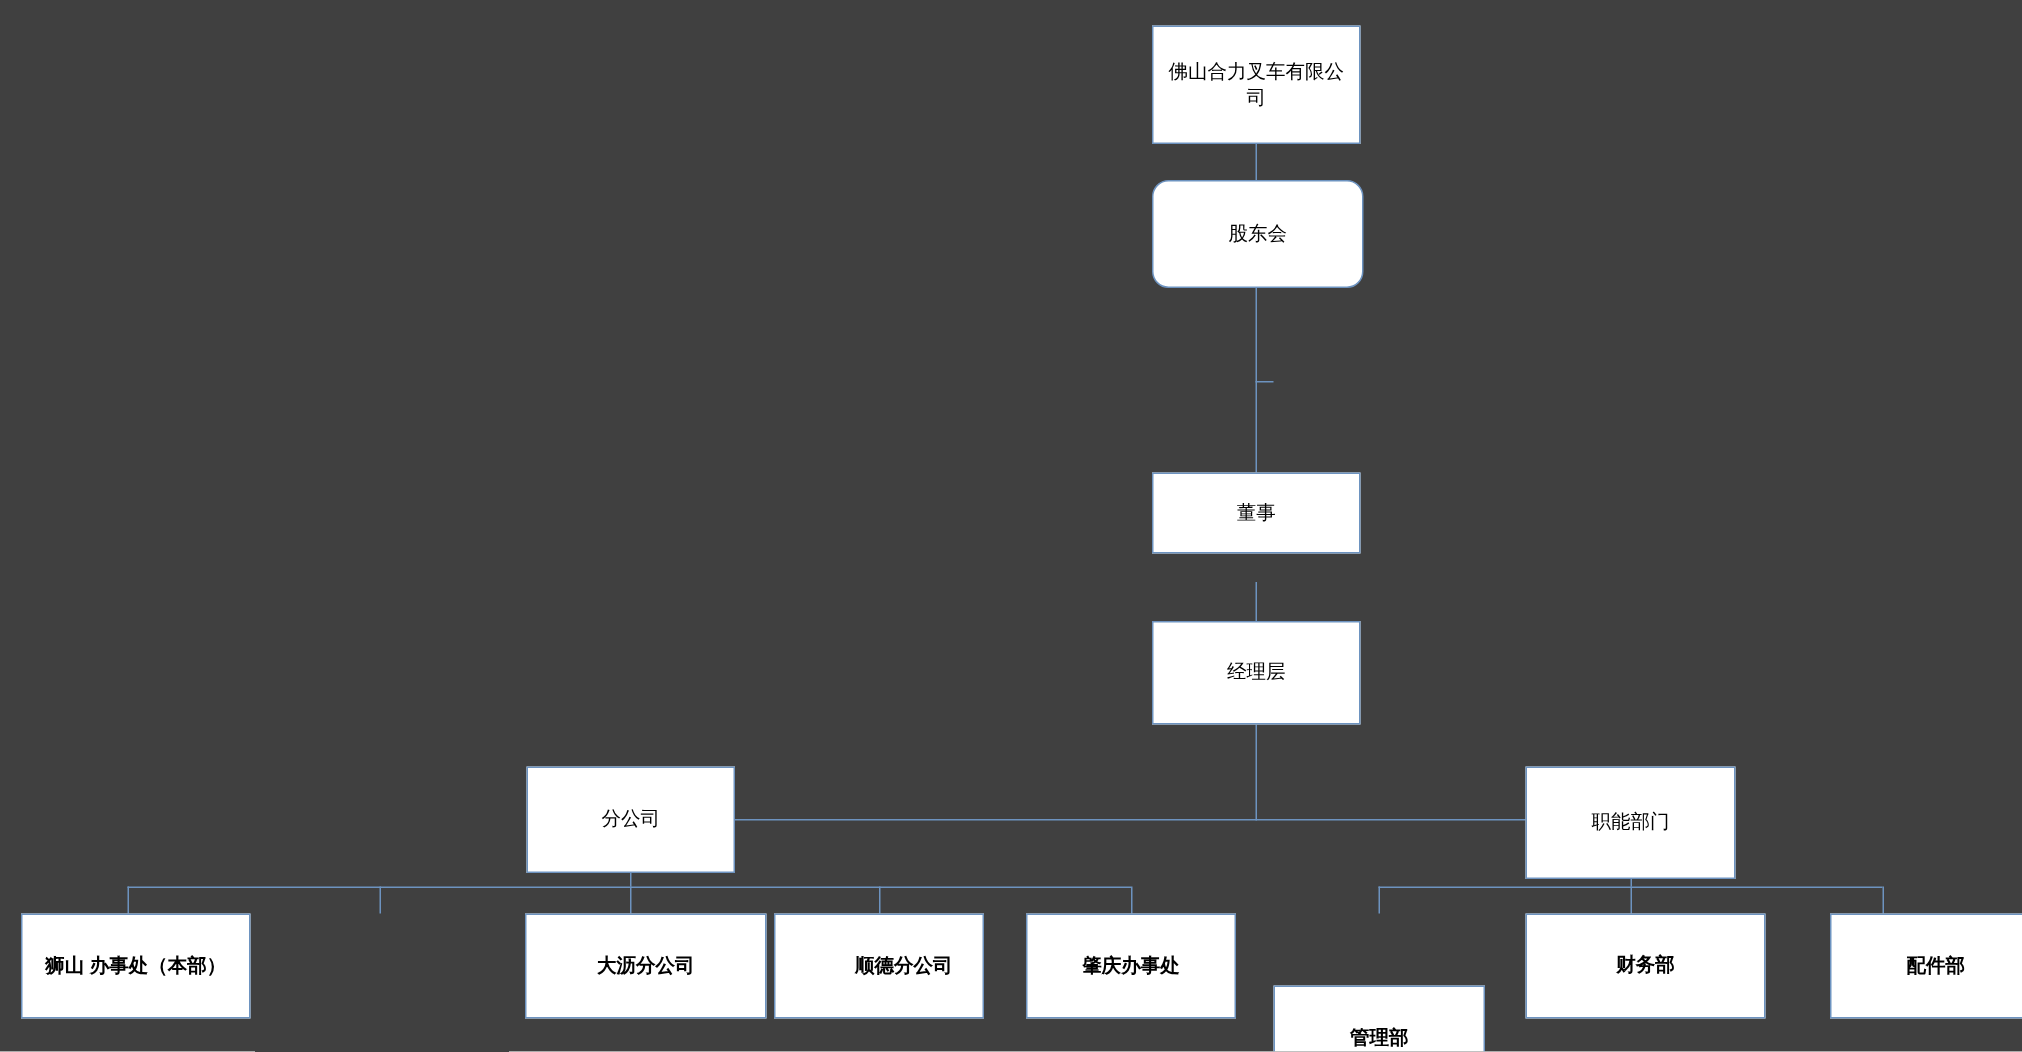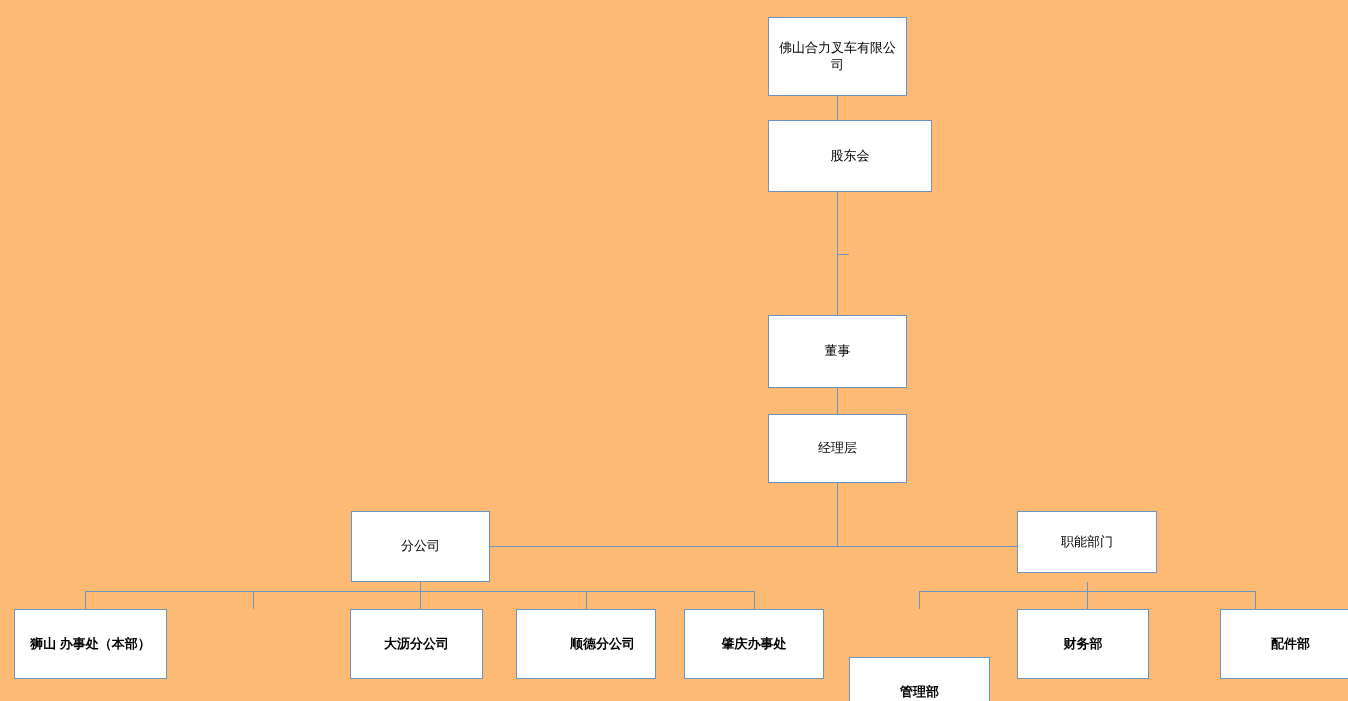--- a/index.html
+++ b/index.html
@@ -35,45 +35,45 @@
   .conn {
     position: absolute;
     background: #6d93c0;
   }
   .conn.h { height: 1px; }
   .conn.v { width: 1px; }
 </style>
 </head>
 <body>
 
-<div id="chart-root" style="background: #fdba74;">
+<div id="chart-root" style="background: #404040;">
     <div class="conn v" style="left: 837px; top: 96px; height: 24px; background: rgb(109, 147, 192);"></div>
     <div class="conn v" style="left: 837px; top: 192px; height: 123px; background: rgb(109, 147, 192);"></div>
     <div class="conn h" style="left: 837px; top: 254px; width: 12px; background: rgb(109, 147, 192);"></div>
     <div class="conn v" style="left: 837px; top: 388px; height: 26px; background: rgb(109, 147, 192);"></div>
     <div class="conn v" style="left: 837px; top: 483px; height: 64px; background: rgb(109, 147, 192);"></div>
     <div class="conn h" style="left: 490px; top: 546px; width: 527px; background: rgb(109, 147, 192);"></div>
     <div class="conn v" style="left: 420px; top: 582px; height: 9px; background: rgb(109, 147, 192);"></div>
     <div class="conn h" style="left: 85px; top: 591px; width: 669px; background: rgb(109, 147, 192);"></div>
     <div class="conn v" style="left: 85px; top: 591px; height: 18px; background: rgb(109, 147, 192);"></div>
     <div class="conn v" style="left: 253px; top: 591px; height: 18px; background: rgb(109, 147, 192);"></div>
     <div class="conn v" style="left: 420px; top: 591px; height: 18px; background: rgb(109, 147, 192);"></div>
     <div class="conn v" style="left: 586px; top: 591px; height: 18px; background: rgb(109, 147, 192);"></div>
     <div class="conn v" style="left: 754px; top: 591px; height: 18px; background: rgb(109, 147, 192);"></div>
     <div class="conn v" style="left: 1087px; top: 582px; height: 9px; background: rgb(109, 147, 192);"></div>
     <div class="conn h" style="left: 919px; top: 591px; width: 336px; background: rgb(109, 147, 192);"></div>
     <div class="conn v" style="left: 919px; top: 591px; height: 18px; background: rgb(109, 147, 192);"></div>
     <div class="conn v" style="left: 1087px; top: 591px; height: 18px; background: rgb(109, 147, 192);"></div>
     <div class="conn v" style="left: 1255px; top: 591px; height: 18px; background: rgb(109, 147, 192);"></div>
     <div class="node" style="left: 768px; top: 17px; width: 139px; height: 79px; border-color: rgb(109, 147, 192);">佛山合力叉车有限公司</div>
-    <div class="node" style="left: 768px; top: 120px; width: 164px; height: 72px; border-color: rgb(109, 147, 192);">股东会</div>
-    <div class="node" style="left: 768px; top: 315px; width: 139px; height: 73px; border-color: rgb(109, 147, 192);">董事</div>
+    <div class="node" style="left: 768px; top: 120px; width: 141px; height: 72px; border-color: rgb(109, 147, 192); border-radius: 11px;">股东会</div>
+    <div class="node" style="left: 768px; top: 315px; width: 139px; height: 54px; border-color: rgb(109, 147, 192);">董事</div>
     <div class="node" style="left: 351px; top: 511px; width: 139px; height: 71px; border-color: rgb(109, 147, 192);">分公司</div>
     <div class="node" style="left: 768px; top: 414px; width: 139px; height: 69px; border-color: rgb(109, 147, 192);">经理层</div>
-    <div class="node" style="left: 1017px; top: 511px; width: 140px; height: 62px; border-color: rgb(109, 147, 192);">职能部门</div>
+    <div class="node" style="left: 1017px; top: 511px; width: 140px; height: 75px; border-color: rgb(109, 147, 192);">职能部门</div>
     <div class="node bold" style="left: 14px; top: 609px; width: 153px; height: 70px; border-color: rgb(109, 147, 192);">狮山 办事处（本部）</div>
-    <div class="node bold" style="left: 350px; top: 609px; width: 133px; height: 70px; border-color: rgb(109, 147, 192);">大沥分公司</div>
+    <div class="node bold" style="left: 350px; top: 609px; width: 161px; height: 70px; border-color: rgb(109, 147, 192);">大沥分公司</div>
     <div class="node bold" style="left: 516px; top: 609px; width: 140px; height: 70px; border-color: rgb(109, 147, 192); padding-left: 37px;">顺德分公司</div>
     <div class="node bold" style="left: 684px; top: 609px; width: 140px; height: 70px; border-color: rgb(109, 147, 192);">肇庆办事处</div>
     <div class="node bold" style="left: 849px; top: 609px; width: 141px; height: 70px; border-color: rgb(109, 147, 192); margin-top: 48px;">管理部</div>
-    <div class="node bold" style="left: 1017px; top: 609px; width: 132px; height: 70px; border-color: rgb(109, 147, 192);">财务部</div>
+    <div class="node bold" style="left: 1017px; top: 609px; width: 160px; height: 70px; border-color: rgb(109, 147, 192); font-family: Liberation Mono, monospace;">财务部</div>
     <div class="node bold" style="left: 1184px; top: 609px; width: 141px; height: 70px; border-color: rgb(109, 147, 192); margin-left: 36px;">配件部</div>
   </div>
 
 </body></html>

